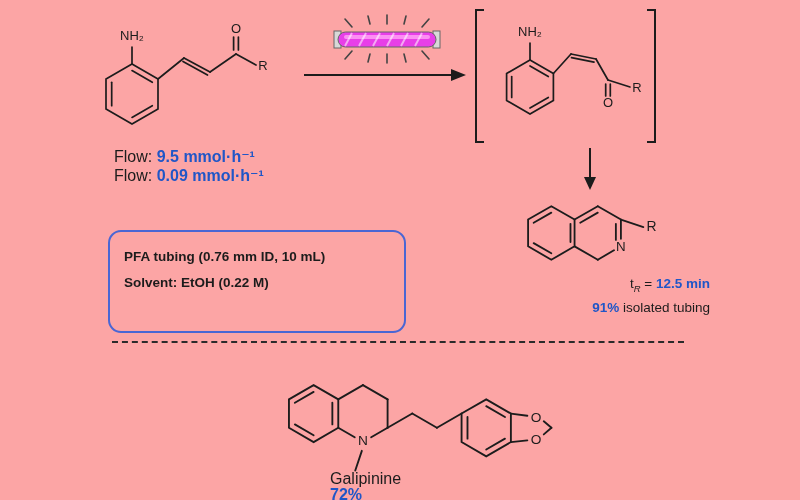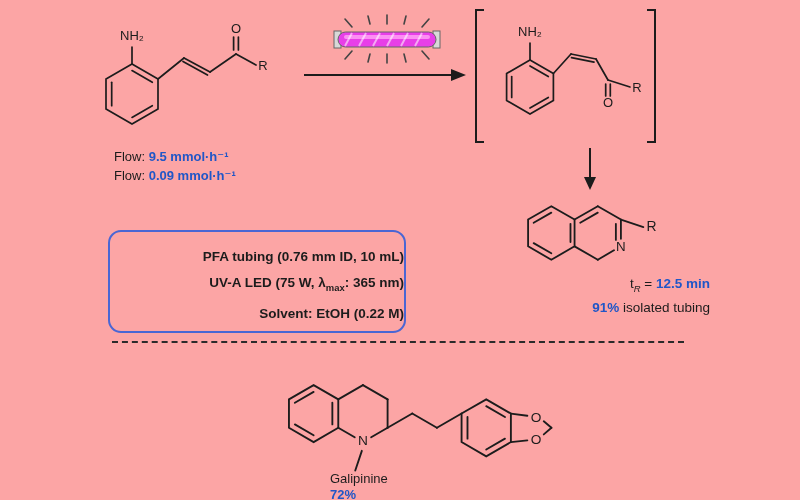--- a/index.html
+++ b/index.html
@@ -1,24 +1,24 @@
 <!DOCTYPE html>
 <html><head>
 <meta charset="utf-8">
 <style>
   html,body{margin:0;padding:0;background:#fff;}
   .canvas{position:relative;width:800px;height:500px;background:#fca5a5;overflow:hidden;
           font-family:"Liberation Sans","DejaVu Sans",sans-serif;color:#1c1c1c;}
   .abs{position:absolute;}
-  .txt{font-size:13px;line-height:18px;white-space:nowrap;}
+  .txt{font-size:16px;line-height:18px;white-space:nowrap;}
   .blue{color:#2056c7;font-weight:bold;}
   .it{font-style:italic;}
   .cond-box{border:2.5px solid #4a66d4;border-radius:13px;box-sizing:border-box;
             padding:12px 0 0 14px;}
-  .cond-box .line{font-size:13.5px;font-weight:bold;line-height:26px;white-space:nowrap;text-align:right;}
+  .cond-box .line{font-size:13.5px;font-weight:bold;line-height:26px;white-space:nowrap;}
   .result{text-align:right;font-size:13.5px;line-height:19px;}
   .center{text-align:left;}
   .divider{border-top:2.5px dashed #2a2a2a;height:0;}
   svg{overflow:visible;}
   svg text{font-family:"Liberation Sans","DejaVu Sans",sans-serif;fill:#1c1c1c;}
   sub{font-size:70%;}
 </style>
 </head>
 <body>
 
@@ -129,23 +129,20 @@
     <span class="blue">9.5 mmol·h⁻¹</span>
   </div>
   <div class="abs txt" style="left:114px;top:167px">
     <span>Flow:</span>
     <span class="blue">0.09 mmol·h⁻¹</span>
   </div>
 
 
   <div class="abs cond-box" style="left:108px;top:230px;width:298px;height:103px">
     <div class="line">PFA tubing (0.76 mm ID, 10 mL)</div>
-    <div class="line">
-      <span>UV-A LED (75 W, λ</span><sub>max</sub><span>: 365 nm)</span>
-    </div>
     <div class="line">Solvent: EtOH (0.22 M)</div>
   </div>
 
   <div class="abs result" style="left:530px;top:274px;width:180px">
     <div>
       <span>t</span><sub class="it">R</sub><span> = </span><span class="blue">12.5 min</span>
     </div>
     <div>
       <span class="blue">91%</span><span> isolated tubing</span>
     </div>

